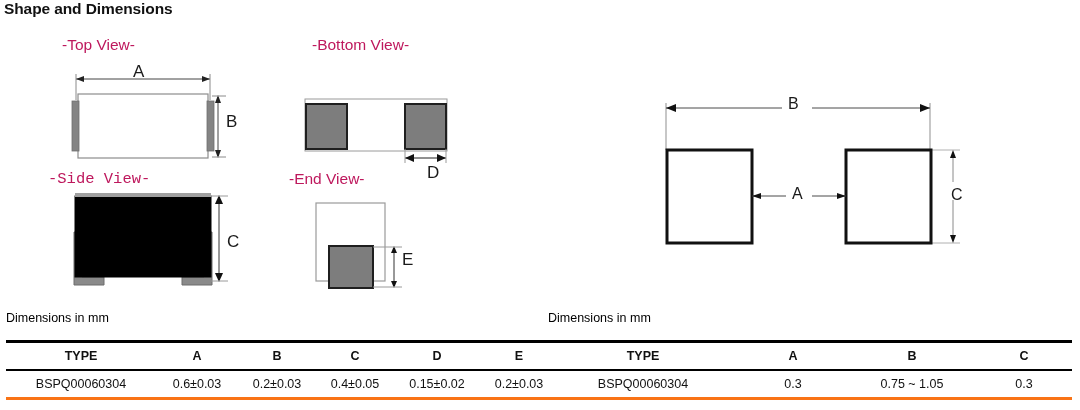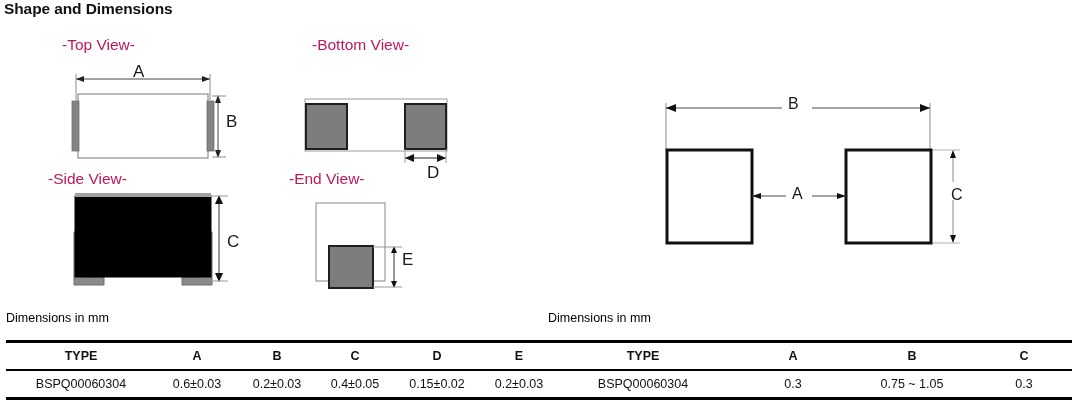--- a/index.html
+++ b/index.html
@@ -78,37 +78,37 @@
     height: 26px;
     vertical-align: middle;
     margin-top: 44px;
   }
   table.dim-table td {
     font-weight: normal;
     height: 26px;
     vertical-align: middle;
   }
   table.dim-table thead tr { border-top: 3px solid #000; border-bottom: 2px solid #000; }
-  table.dim-table tbody tr { border-bottom: 3px solid #000000; }
+  table.dim-table tbody tr { border-bottom: 3px solid #f97316; }
 
   #table-left  { left: 6px;  top: 340px; width: 528px; }
   #table-right { left: 548px; top: 340px; width: 524px; }
   #note-left   { left: 6px;  top: 311px; }
   #note-right  { left: 548px; top: 311px; }
 </style>
 </head>
 <body>
 
 <div class="panel" id="left-panel">
 
   <div class="section-heading" id="heading-shape">Shape and Dimensions</div>
 
   <div class="view-label" style="left:62px; top:36px;">-Top View-</div>
   <div class="view-label" style="left:295px; top:36px;margin-left:17px;">-Bottom View-</div>
-  <div class="view-label" style="left:48px; top:170px;">-Side View-</div>
+  <div class="view-label" style="left:48px; top:170px;font-family:Liberation Mono, monospace;">-Side View-</div>
   <div class="view-label" style="left:289px; top:170px;">-End View-</div>
 
   <div class="dim-letter" style="left:133px; top:62px; font-size:17px;">A</div>
   <div class="dim-letter" style="left:226px; top:112px; font-size:17px;">B</div>
   <div class="dim-letter" style="left:427px; top:163px; font-size:17px;">D</div>
   <div class="dim-letter" style="left:227px; top:232px; font-size:17px;">C</div>
   <div class="dim-letter" style="left:402px; top:250px; font-size:17px;">E</div>
 
   <svg width="540" height="410">
 

